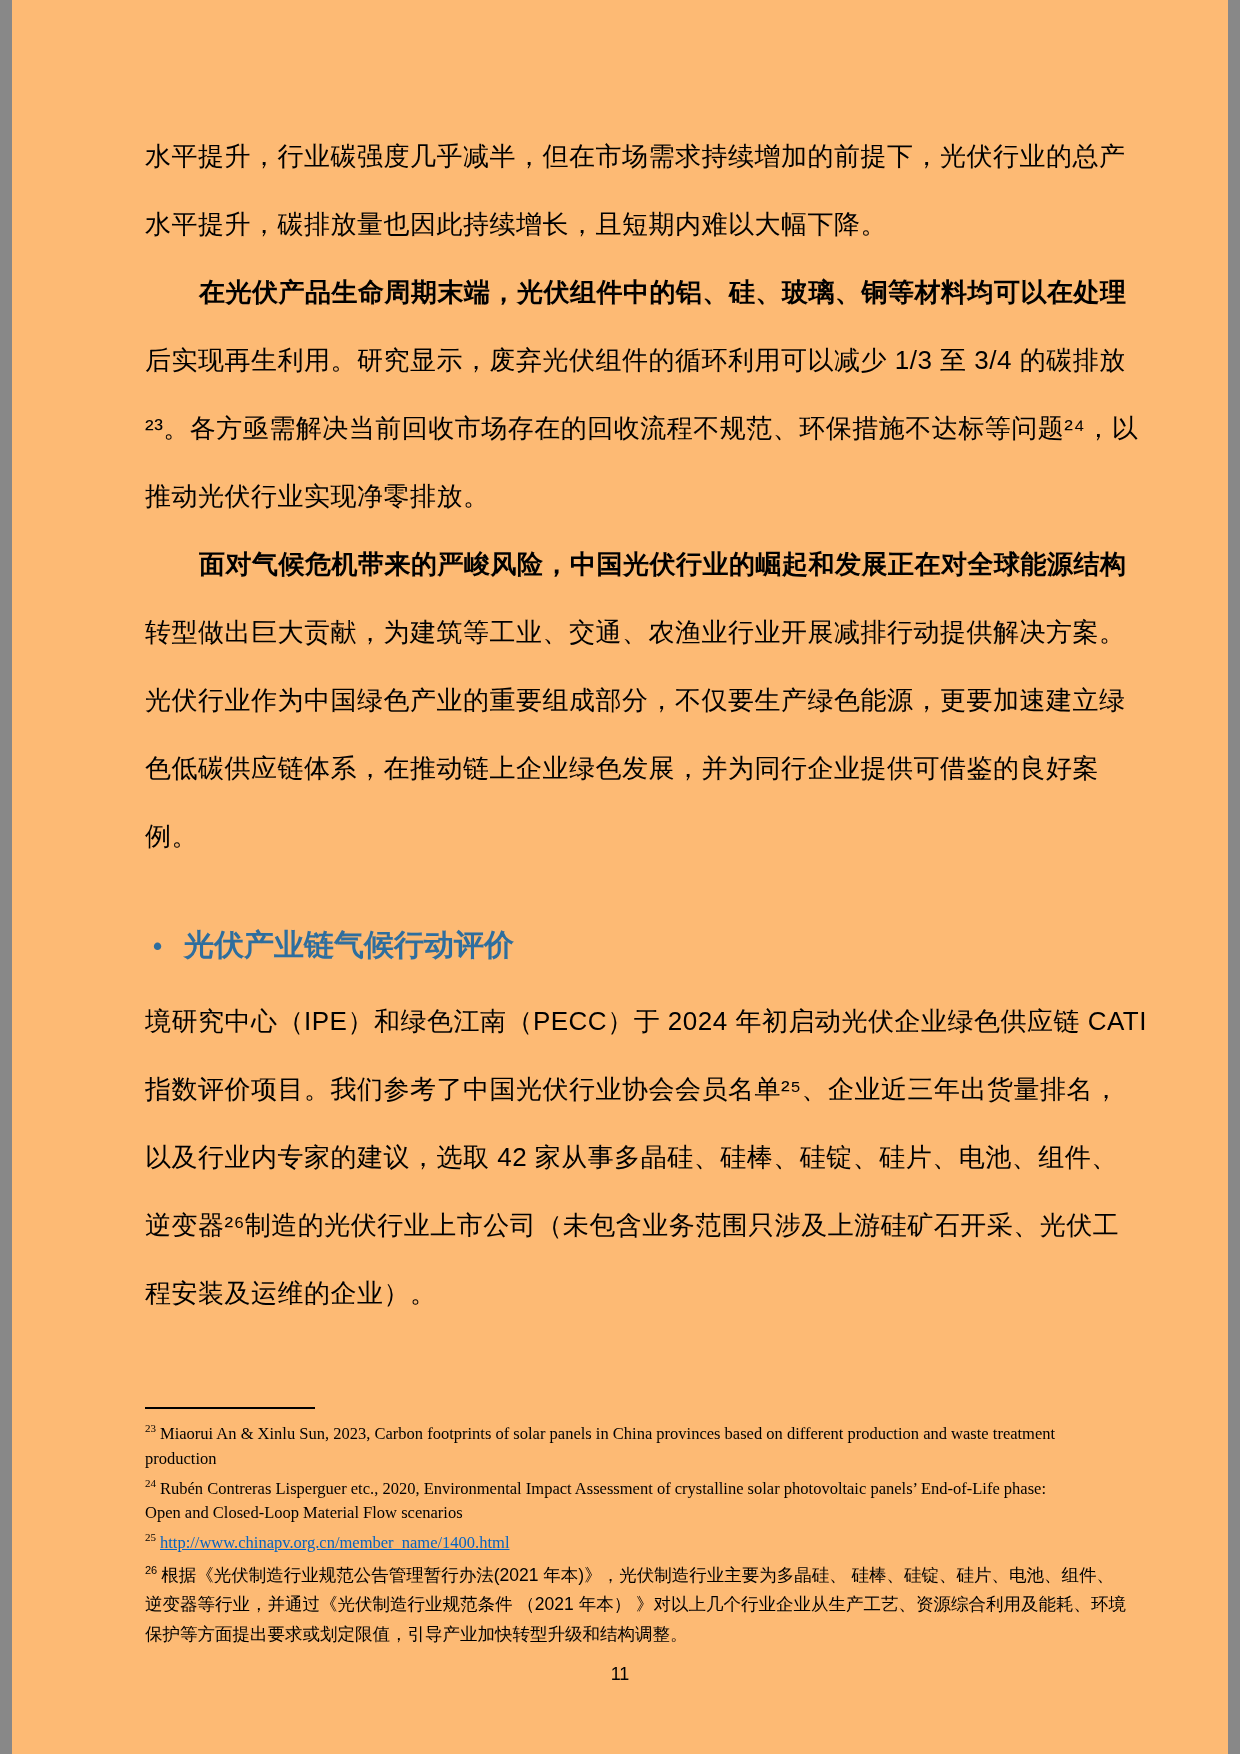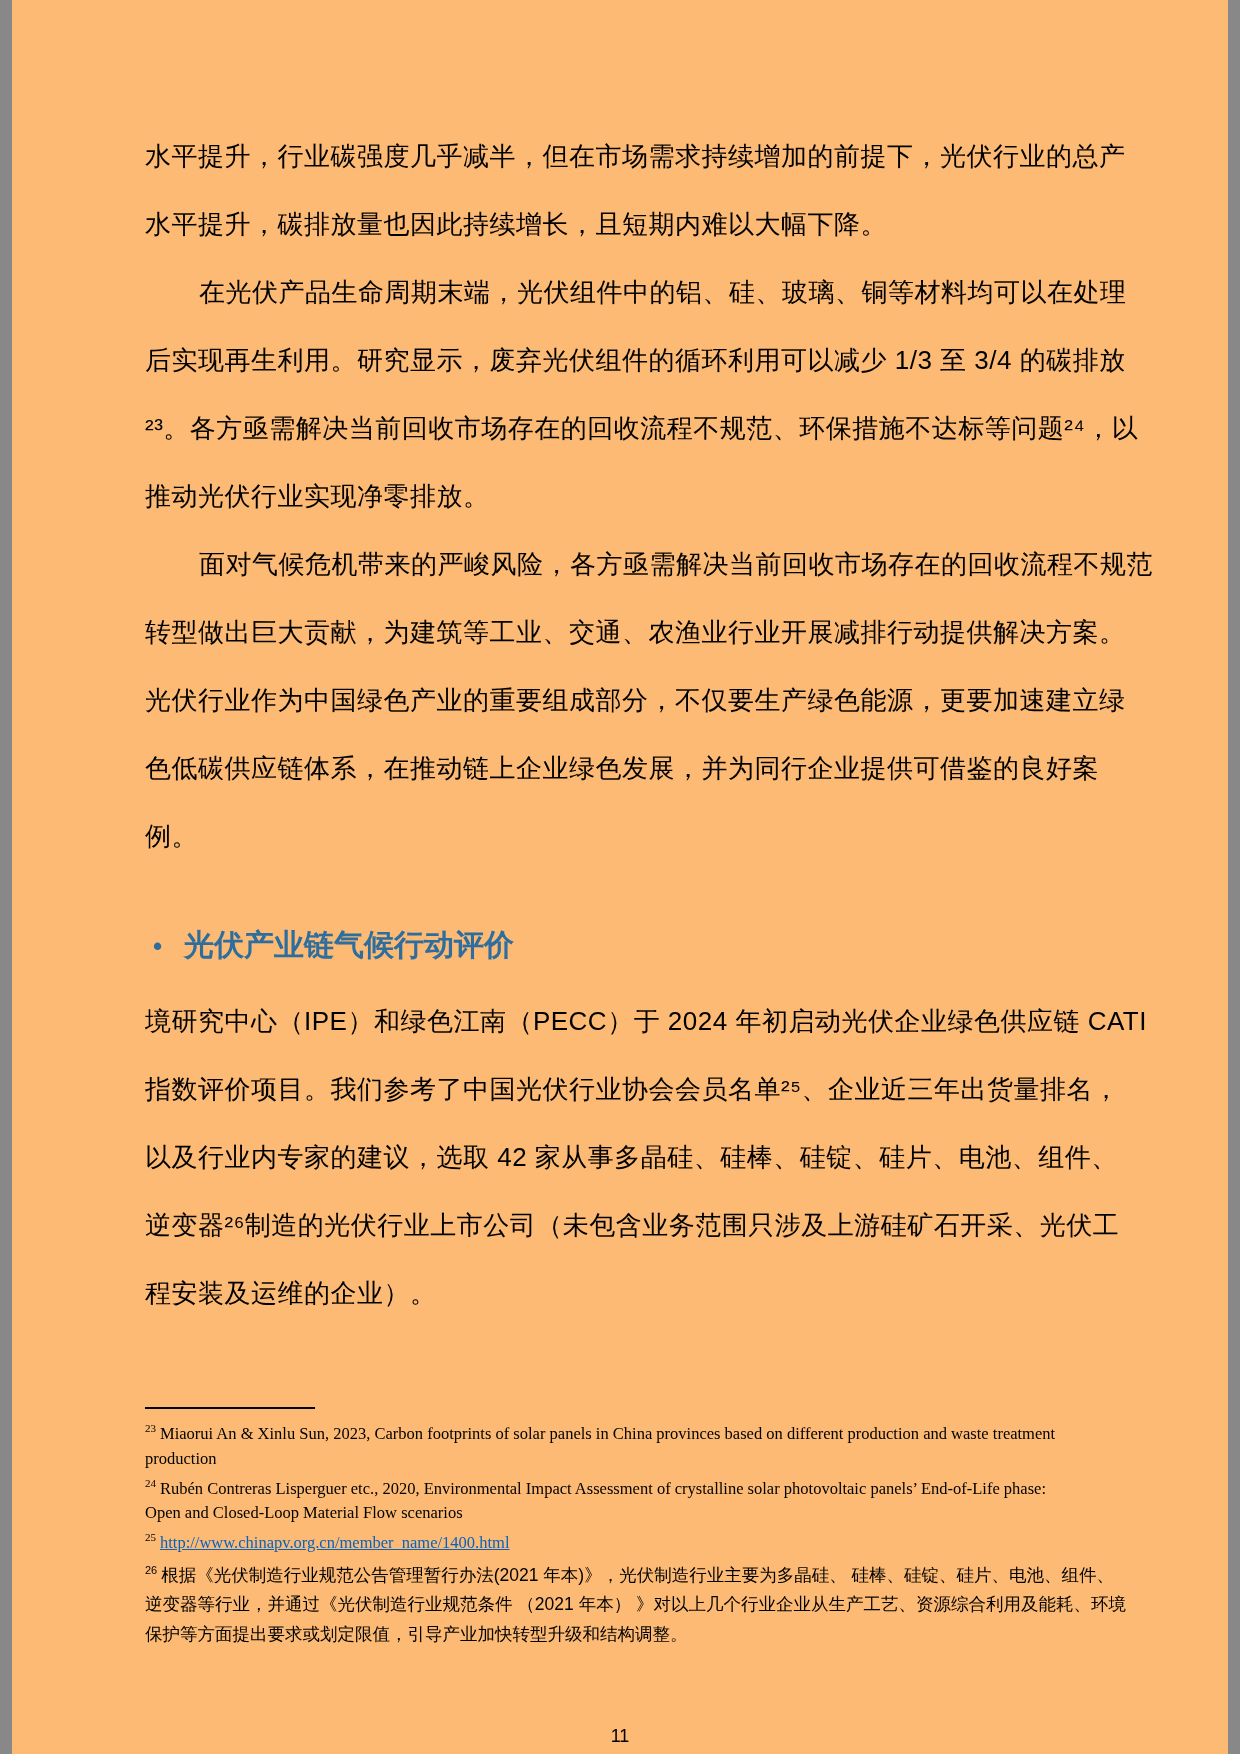--- a/index.html
+++ b/index.html
@@ -15,21 +15,21 @@
   
   .textblock{position:absolute;left:133px;width:978px;}
   #block1{top:122px;}
   #block2{top:987px;}
   .body-line{
     height:68px;line-height:68px;
     font-size:26px;
     letter-spacing:0.5px;
     white-space:nowrap;
   }
-  .body-line.indent{padding-left:54px;}
+  .body-line.indent{padding-left:54px;font-weight:bold;}
   .body-line sup,.fn-sup{font-size:0.62em;}
 
   
   .section-heading{
     position:absolute;left:133px;top:925px;
     display:flex;align-items:center;
     font-weight:bold;
     font-size:30px;
   }
   .section-heading .bullet{
@@ -57,38 +57,38 @@
     font-size:17.5px;line-height:30px;
     white-space:nowrap;
   }
   .fn-sup{vertical-align:super;font-size:11px;margin-right:4px;}
   .fn-link{
     text-decoration:underline;
     cursor:pointer;
   }
 
   .page-number{
-    position:absolute;left:0;top:1726px;width:100%;
+    position:absolute;left:0;top:1664px;width:100%;
     text-align:center;
     font-size:18px;
   }
 </style>
 </head>
 <body>
 
 <div class="page">
 
   <div class="textblock" id="block1">
     <div class="body-line">水平提升，行业碳强度几乎减半，但在市场需求持续增加的前提下，光伏行业的总产</div>
     <div class="body-line">水平提升，碳排放量也因此持续增长，且短期内难以大幅下降。</div>
     <div class="body-line indent">在光伏产品生命周期末端，光伏组件中的铝、硅、玻璃、铜等材料均可以在处理</div>
     <div class="body-line">后实现再生利用。研究显示，废弃光伏组件的循环利用可以减少 1/3 至 3/4 的碳排放</div>
     <div class="body-line">²³。各方亟需解决当前回收市场存在的回收流程不规范、环保措施不达标等问题²⁴，以</div>
     <div class="body-line">推动光伏行业实现净零排放。</div>
-    <div class="body-line indent">面对气候危机带来的严峻风险，各方亟需解决当前回收市场存在的回收流程不规范</div>
+    <div class="body-line indent">面对气候危机带来的严峻风险，中国光伏行业的崛起和发展正在对全球能源结构</div>
     <div class="body-line">转型做出巨大贡献，为建筑等工业、交通、农渔业行业开展减排行动提供解决方案。</div>
     <div class="body-line">光伏行业作为中国绿色产业的重要组成部分，不仅要生产绿色能源，更要加速建立绿</div>
     <div class="body-line">色低碳供应链体系，在推动链上企业绿色发展，并为同行企业提供可借鉴的良好案</div>
     <div class="body-line">例。</div>
   </div>
 
   <div class="section-heading" id="section-heading" style="color: rgb(46, 110, 158);">
     <span class="bullet">•</span>
     <span>光伏产业链气候行动评价</span>
   </div>

